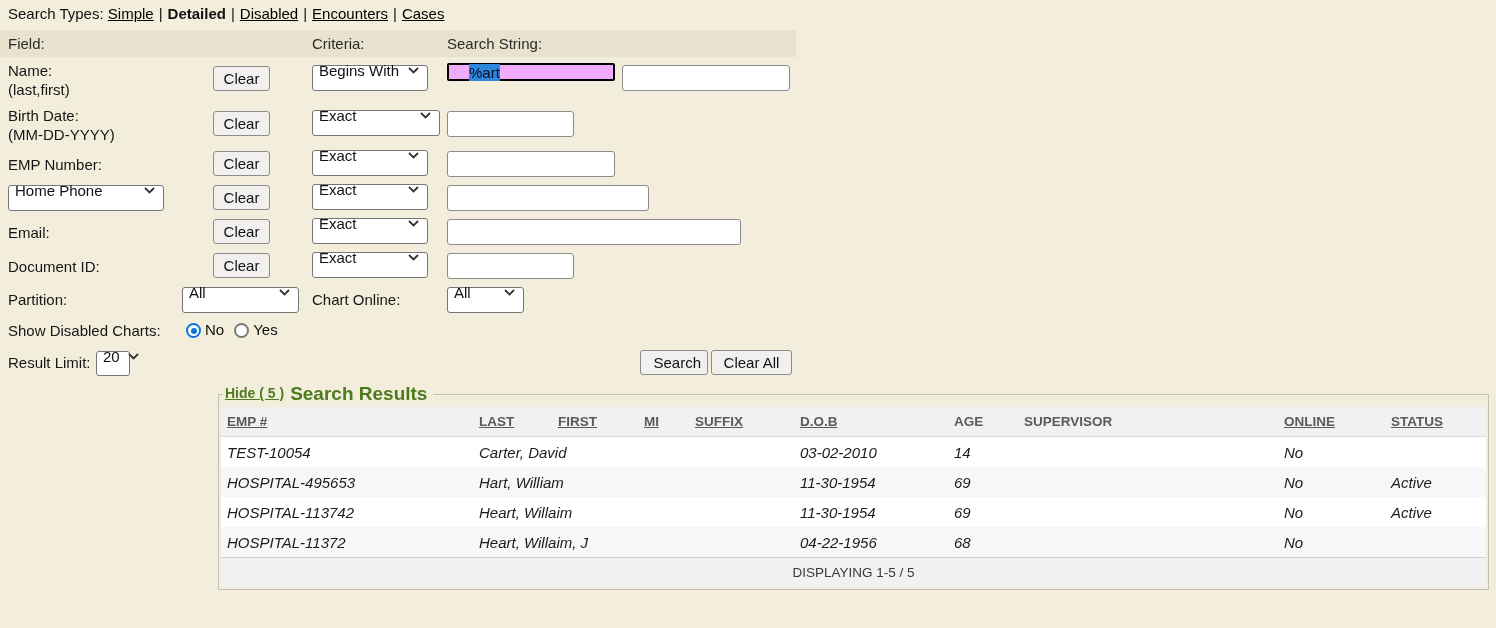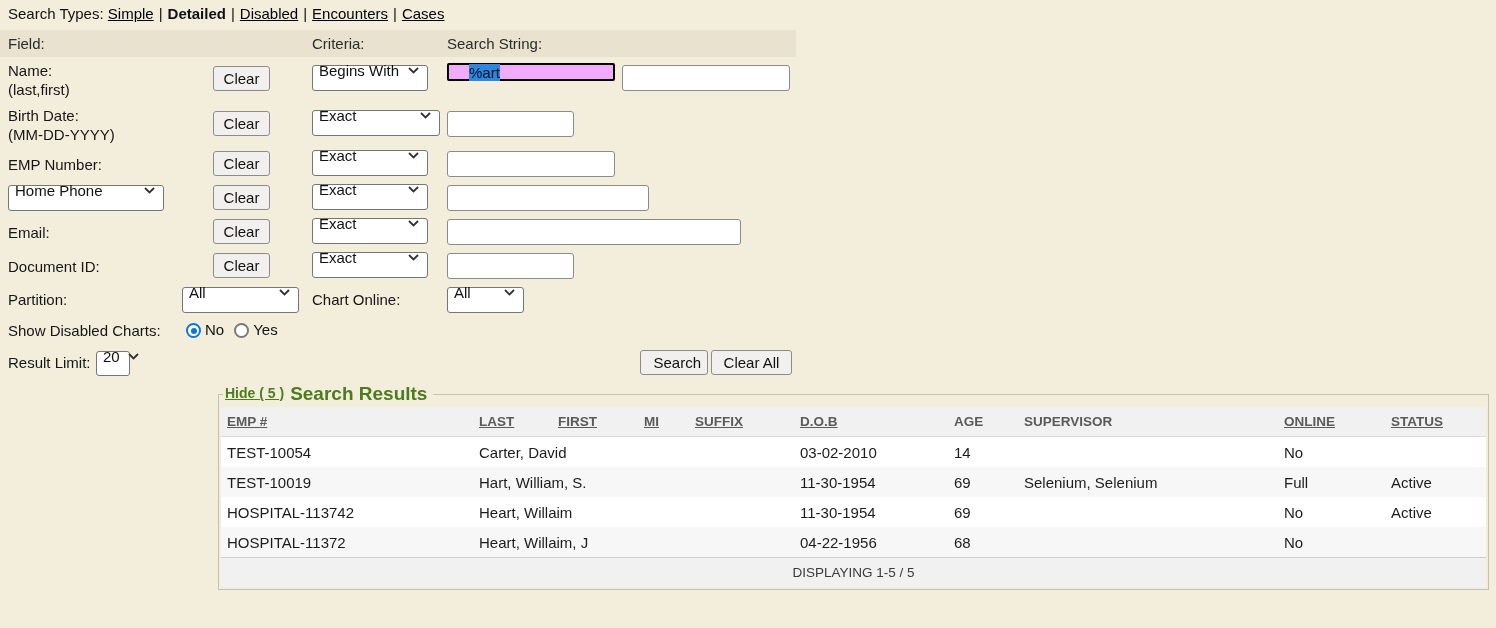--- a/index.html
+++ b/index.html
@@ -41,21 +41,21 @@
 
   
   fieldset.results{position:absolute;left:218px;top:383px;width:1271px;border:1px solid #C2C0B8;padding:2px;margin:0;box-sizing:border-box;}
   legend.results-legend{padding:0 6px 0 2px;margin-left:2px;white-space:nowrap;}
   legend.results-legend a{color:#4D7C1F;font-size:14px;font-weight:bold;text-decoration:underline;cursor:pointer;vertical-align:2px;}
   legend.results-legend .rtitle{color:#4D7C1F;font-size:19px;font-weight:bold;margin-left:6px;}
 
   table.grid{width:100%;border-collapse:collapse;table-layout:fixed;font-size:15px;background:#fff;}
   table.grid thead th{background:#F1F1F1;color:#5a5a5a;font-weight:bold;text-align:left;height:29px;padding:0 0 0 6px;font-size:13.5px;border-bottom:1px solid #DADADA;overflow:hidden;white-space:nowrap;}
   table.grid thead th.sortable span{text-decoration:underline;cursor:pointer;}
-  table.grid tbody td{height:30px;padding:0 0 0 6px;color:#1c1c1c;overflow:hidden;white-space:nowrap;}
+  table.grid tbody td{height:30px;padding:0 0 0 6px;color:#1c1c1c;overflow:hidden;white-space:nowrap;font-style:italic;}
   table.grid tbody tr:nth-child(even){background:#F7F7F7;}
   table.grid tfoot td{background:#F1F1F1;border-top:1px solid #CFCFCF;text-align:center;height:27px;font-size:13.5px;color:#3a3a3a;}
 </style>
 </head>
 <body>
 
 <div class="page">
 
   <div class="nav">
     <span class="navlabel">Search Types:</span>
@@ -227,26 +227,26 @@
         <tr>
           <td>TEST-10054</td>
           <td colspan="4">Carter, David</td>
           <td>03-02-2010</td>
           <td>14</td>
           <td></td>
           <td>No</td>
           <td></td>
         </tr>
         <tr>
-          <td>TEST-10019</td>
-          <td colspan="4">Hart, William, S.</td>
+          <td>HOSPITAL-495653</td>
+          <td colspan="4">Hart, William</td>
           <td>11-30-1954</td>
           <td>69</td>
-          <td>Selenium, Selenium</td>
-          <td>Full</td>
+          <td></td>
+          <td>No</td>
           <td>Active</td>
         </tr>
         <tr>
           <td>HOSPITAL-113742</td>
           <td colspan="4">Heart, Willaim</td>
           <td>11-30-1954</td>
           <td>69</td>
           <td></td>
           <td>No</td>
           <td>Active</td>

